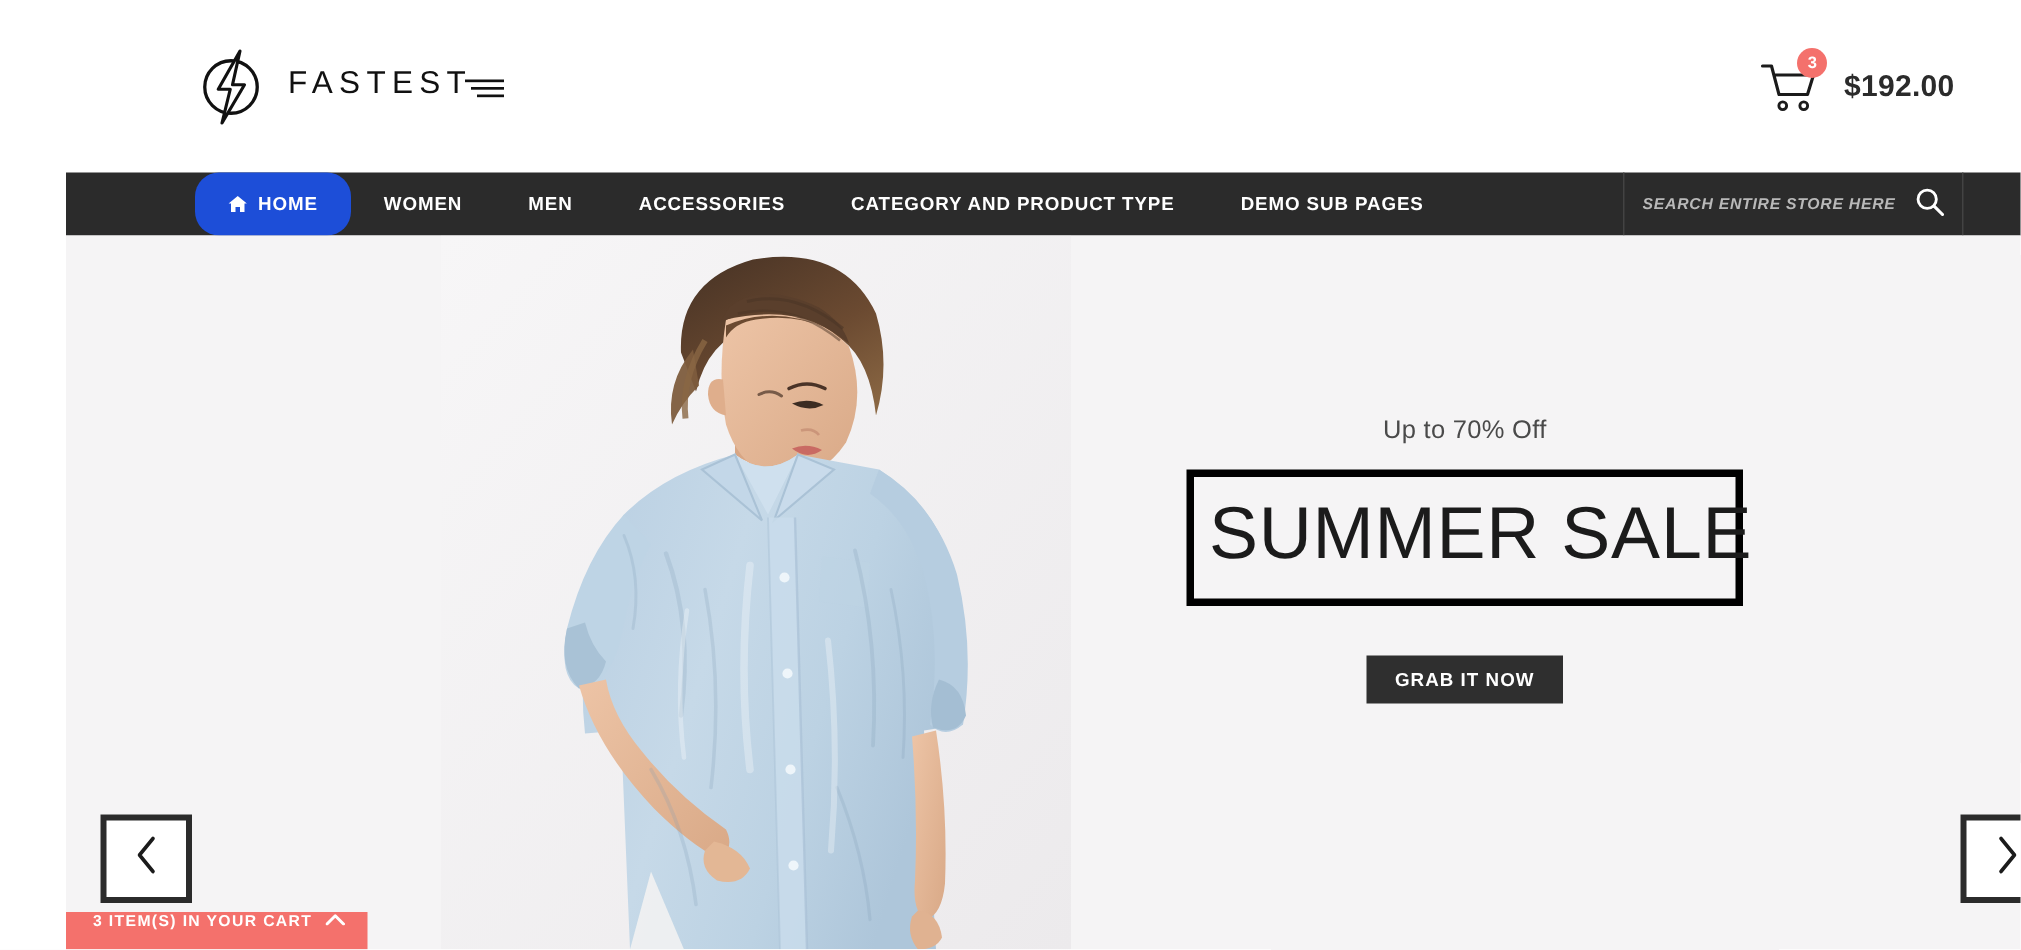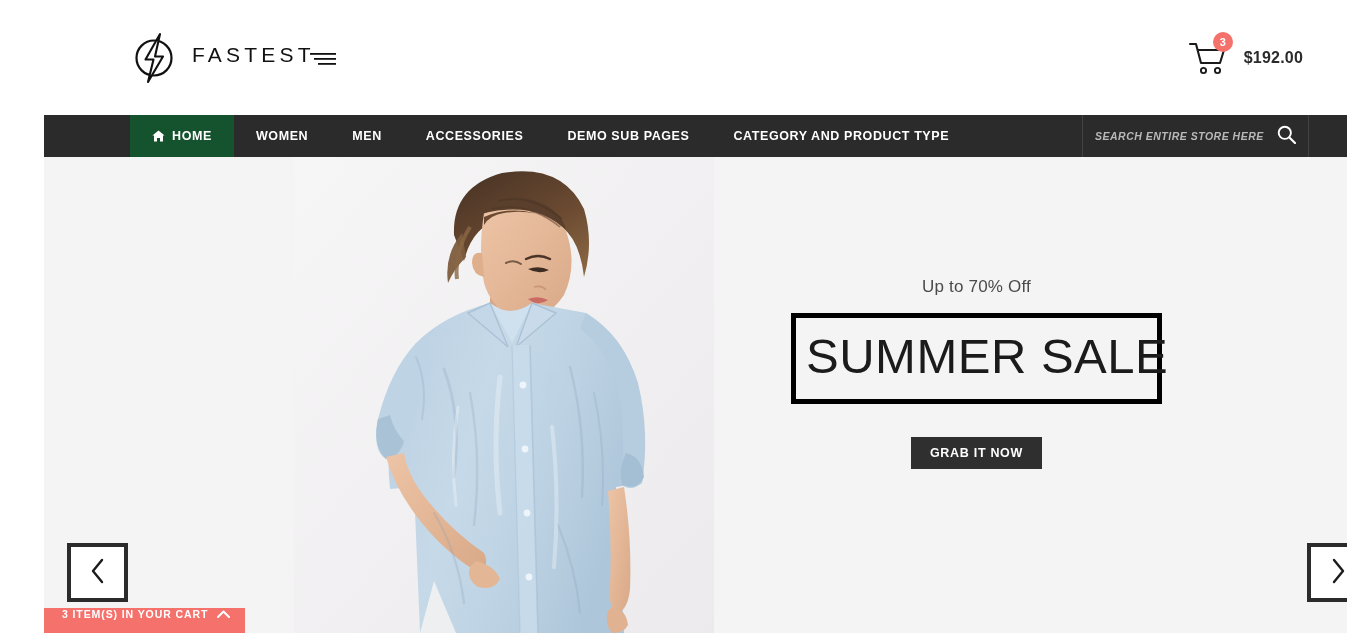--- a/index.html
+++ b/index.html
@@ -66,21 +66,21 @@
     background: #f4716c;
     color: #ffffff;
     font-size: 11px;
     font-weight: bold;
     line-height: 20px;
     text-align: center;
     font-family: "Liberation Sans", sans-serif;
   }
   .cart-total {
     margin-left: 16px;
-    font-size: 16px;
+    font-size: 20px;
     font-weight: bold;
     color: #2b2b2b;
     letter-spacing: .2px;
   }
 
   
   .navbar {
     position: absolute;
     left: 0; top: 115px;
     width: 1347px;
@@ -102,21 +102,21 @@
     padding: 0 22px;
     color: #ffffff;
     font-size: 12.5px;
     font-weight: bold;
     letter-spacing: .6px;
     text-transform: uppercase;
     white-space: nowrap;
     cursor: pointer;
     height: 42px;
   }
-  .nav-item.active { background: #14532d; }
+  .nav-item.active { background: #1d4ed8; border-radius: 16px; }
   .home-icon { margin-right: 7px; display: inline-block; width: 13px; height: 12px; }
 
   .search-wrap {
     position: absolute;
     left: 1038px; top: 115px;
     width: 227px; height: 42px;
     border-left: 1px solid #434343;
     border-right: 1px solid #434343;
     display: flex;
     align-items: center;
@@ -294,24 +294,24 @@
       <li class="nav-item">
         <span>WOMEN</span>
       </li>
       <li class="nav-item">
         <span>MEN</span>
       </li>
       <li class="nav-item">
         <span>ACCESSORIES</span>
       </li>
       <li class="nav-item">
+        <span>CATEGORY AND PRODUCT TYPE</span>
+      </li>
+      <li class="nav-item">
         <span>DEMO SUB PAGES</span>
-      </li>
-      <li class="nav-item">
-        <span>CATEGORY AND PRODUCT TYPE</span>
       </li>
     </ul>
   </nav>
 
   <div class="search-wrap">
     <input class="search-input" type="text" placeholder="SEARCH ENTIRE STORE HERE..." style="">
     <button class="search-btn">
       <span>
         <svg width="19" height="19" viewBox="0 0 19 19" fill="none" xmlns="http://www.w3.org/2000/svg">
           <circle cx="7.8" cy="7.8" r="6.1" stroke="#ffffff" stroke-width="1.9" fill="none"></circle>

